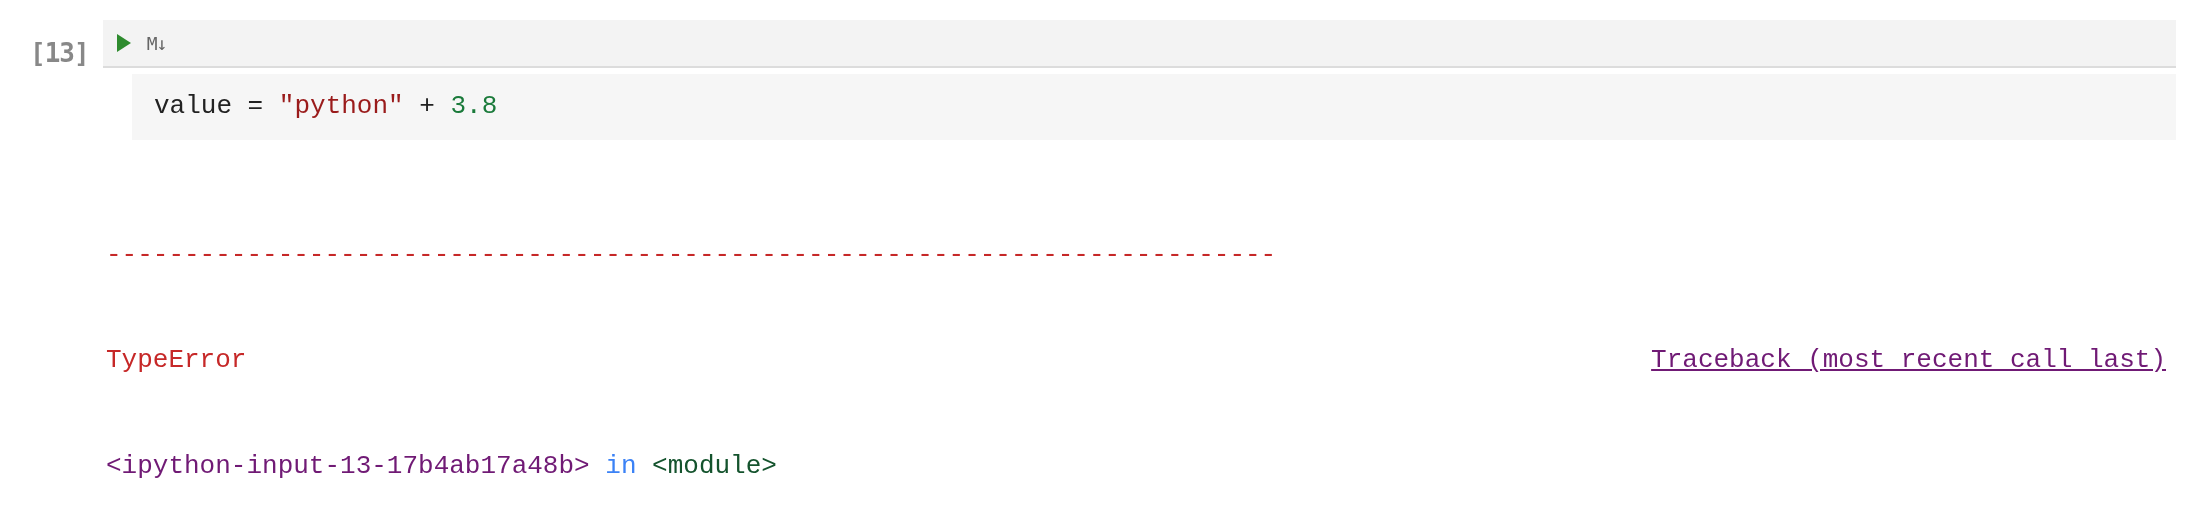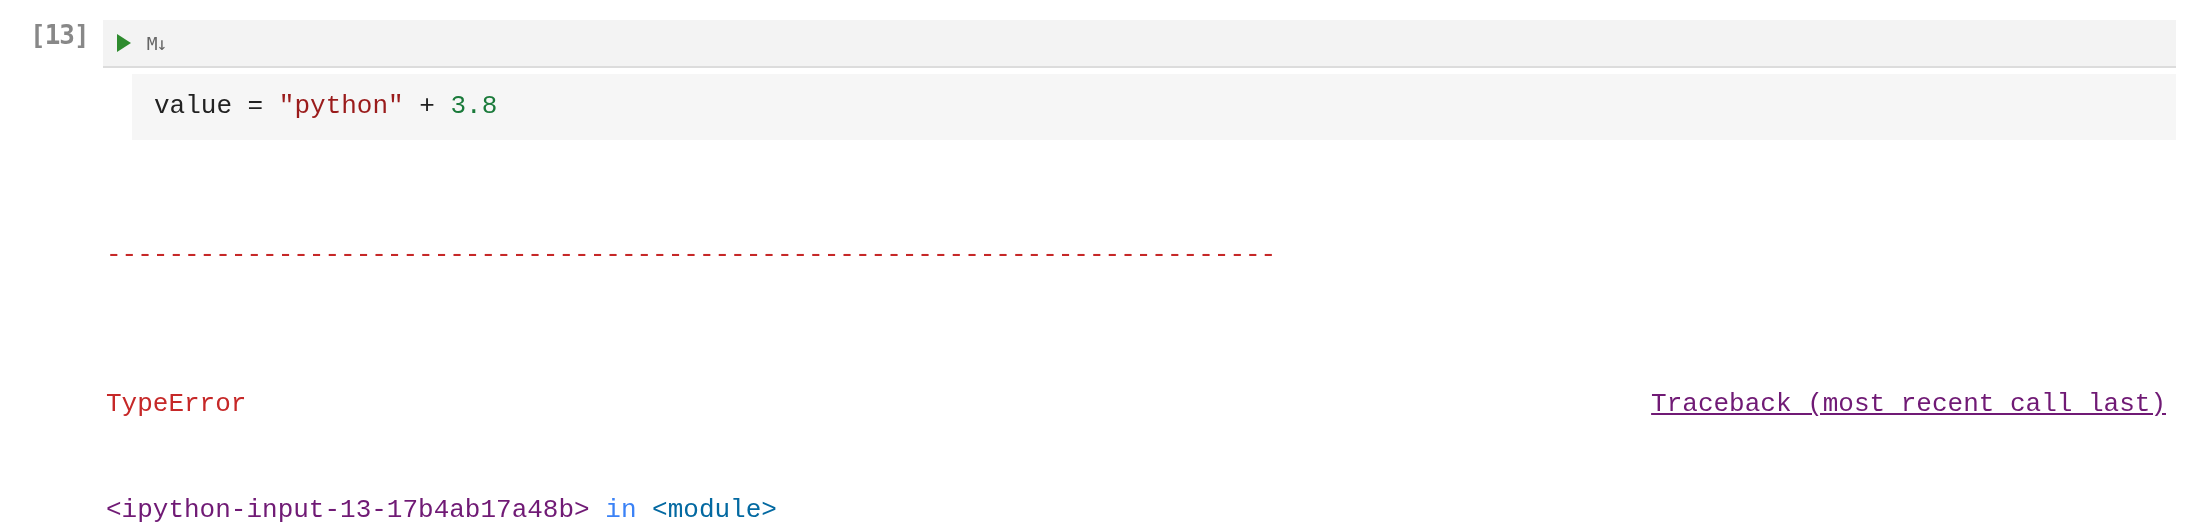--- a/index.html
+++ b/index.html
@@ -11,21 +11,21 @@
       font-family: -apple-system, BlinkMacSystemFont, "Segoe UI", sans-serif;
       background: #ffffff;
       padding: 20px 30px;
     }
     .cell-container {
       display: flex;
       flex-direction: column;
     }
     .prompt-row {
       display: flex;
-      align-items: flex-start;
+      align-items: flex-end;
       gap: 14px;
     }
     .prompt-label {
       font-family: "SF Mono", Monaco, Consolas, monospace;
       font-weight: 700;
       font-size: 26px;
       color: #888888;
       letter-spacing: -1px;
     }
     .toolbar {
@@ -75,34 +75,33 @@
       font-family: "SF Mono", Monaco, Consolas, "Liberation Mono", monospace;
       font-size: 26px;
       line-height: 1.35;
       white-space: pre;
     }
     .dashes {
       color: #c62828;
     }
     .err-row {
       display: flex;
-      margin-top: 44px;
     }
     .err-type {
       color: #c62828;
     }
     .err-traceback {
       color: #701a75;
       margin-left: auto;
       padding-right: 10px;
       text-decoration: underline;
     }
     .tb-green { color: #701a75; }
     .tb-plain { color: #3b82f6; }
-    .tb-cyan { color: #0369a1; }
+    .tb-cyan { color: #14532d; }
   </style>
 </head>
 <body>
 
 <div class="cell-container">
 
   <div class="prompt-row">
     <span class="prompt-label">[13]</span>
     <div class="toolbar">
       <div class="run-icon"></div>

